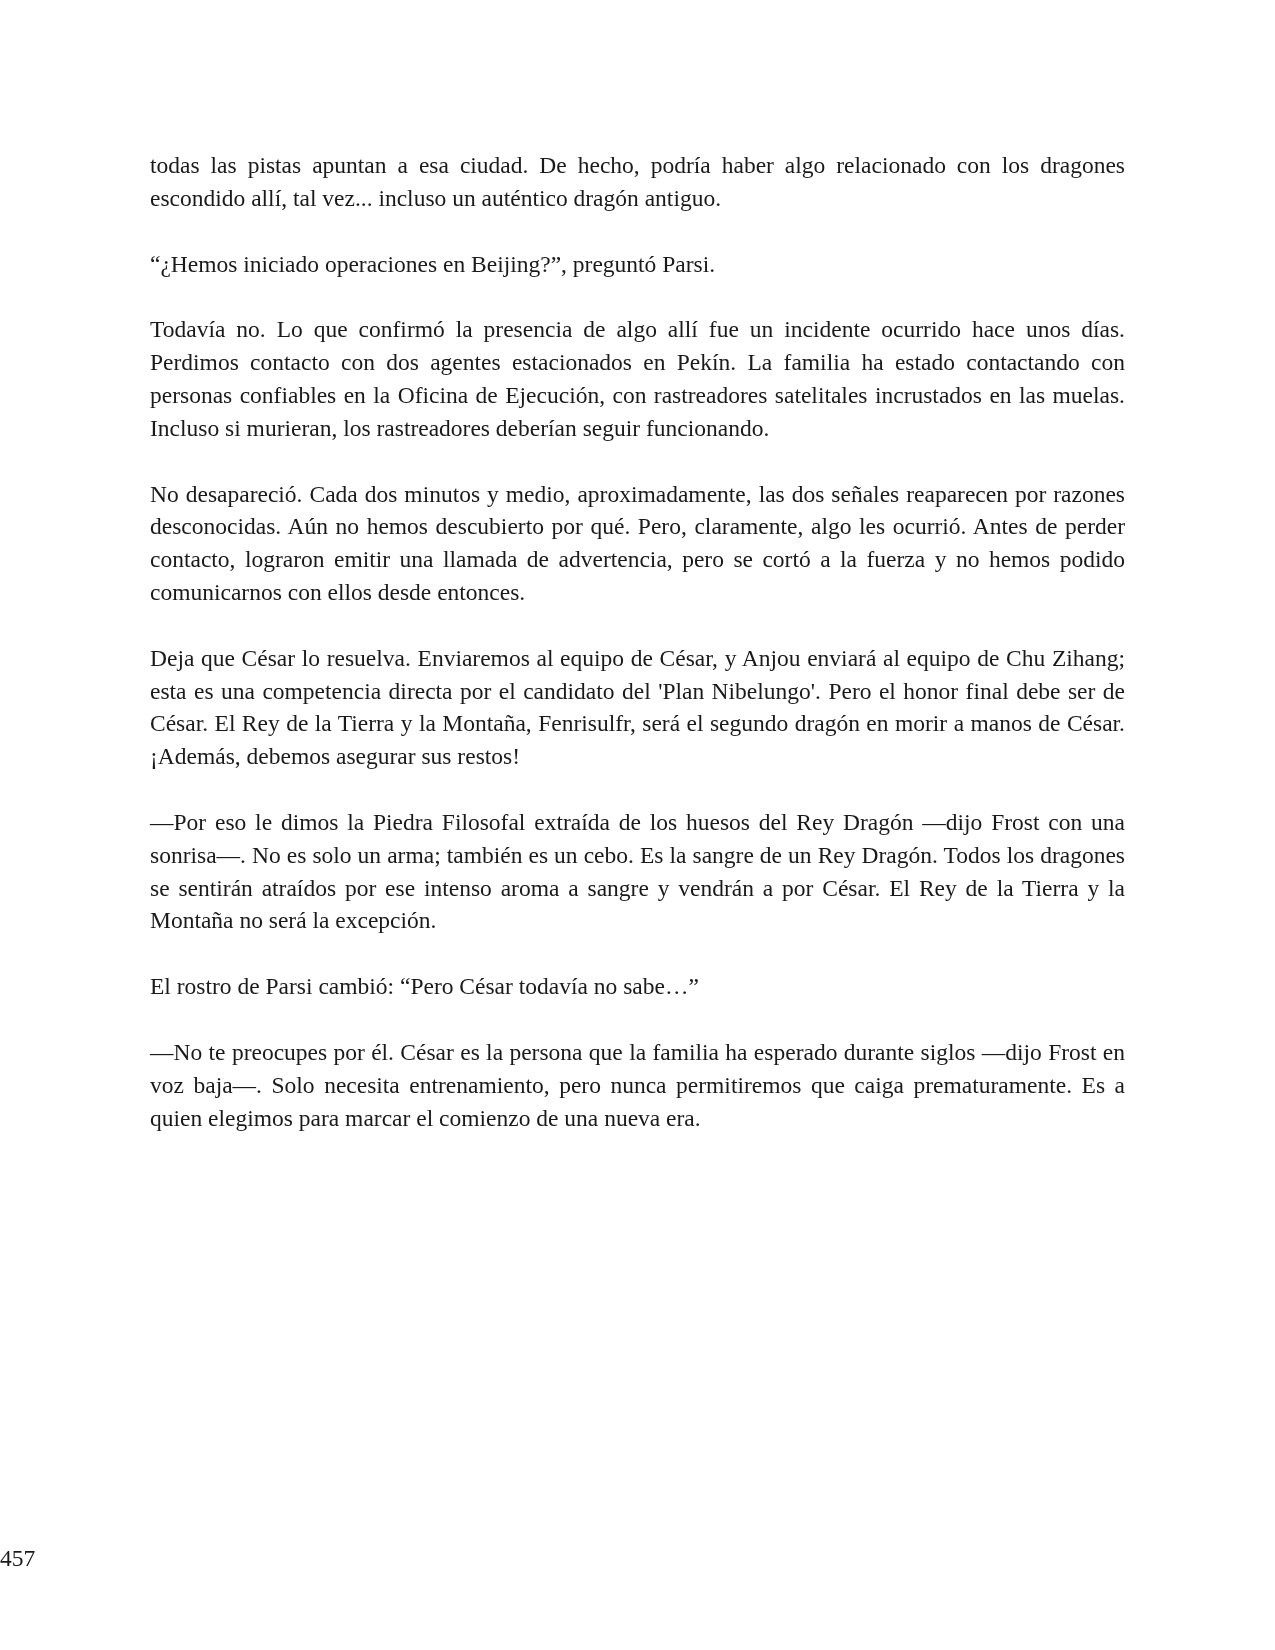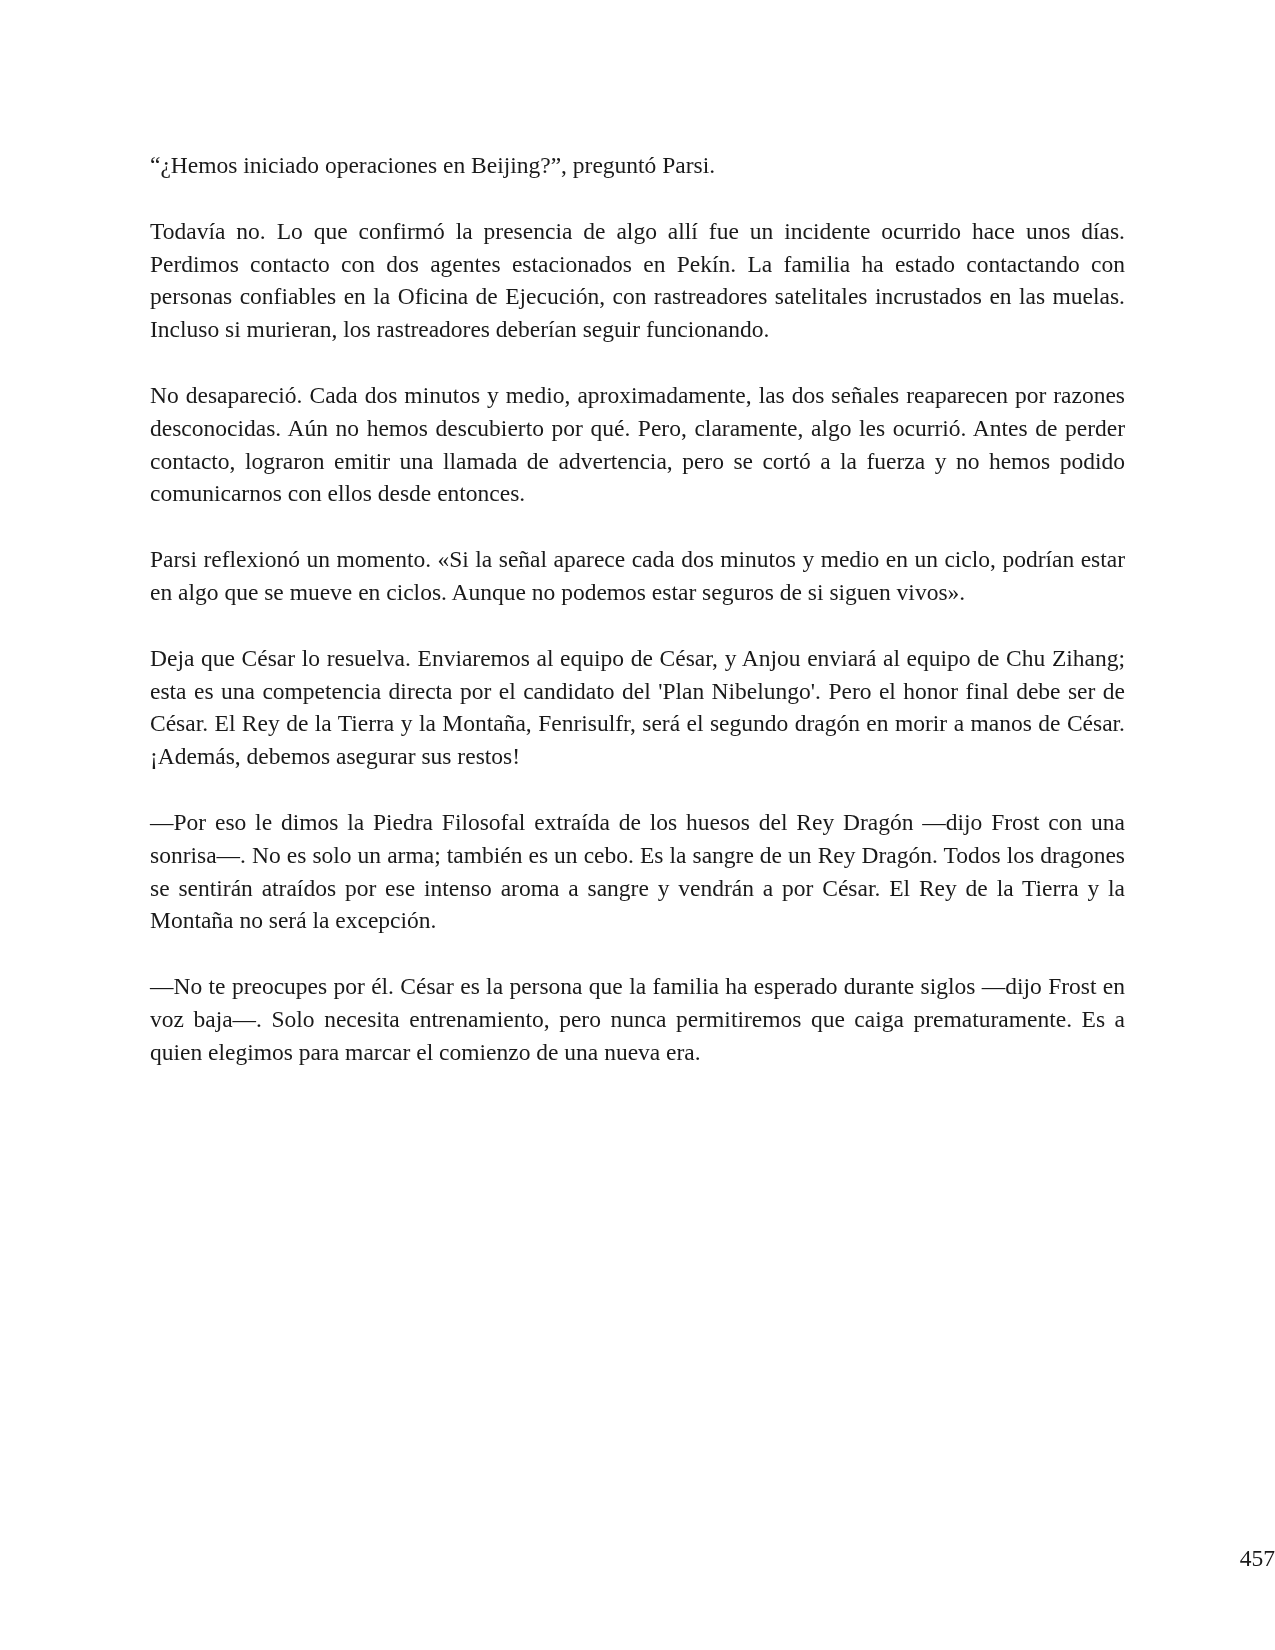--- a/index.html
+++ b/index.html
@@ -26,32 +26,33 @@
       font-size: 23.5px;
       line-height: 32.8px;
       text-align: justify;
       text-justify: inter-word;
     }
     .page-number {
       position: absolute;
       left: 0;
       width: 1275px;
       top: 1542px;
-      text-align: right;
+      text-align: left;
       font-size: 23.5px;
       line-height: 32px;
     }
   </style>
 </head>
 <body>
 
 <div class="page">
   <div class="page-body">
+    <p class="para">todas las pistas apuntan a esa ciudad. De hecho, podría haber algo relacionado con los dragones escondido allí, tal vez... incluso un auténtico dragón antiguo.</p>
     <p class="para">“¿Hemos iniciado operaciones en Beijing?”, preguntó Parsi.</p>
     <p class="para">Todavía no. Lo que confirmó la presencia de algo allí fue un incidente ocurrido hace unos días. Perdimos contacto con dos agentes estacionados en Pekín. La familia ha estado contactando con personas confiables en la Oficina de Ejecución, con rastreadores satelitales incrustados en las muelas. Incluso si murieran, los rastreadores deberían seguir funcionando.</p>
     <p class="para">No desapareció. Cada dos minutos y medio, aproximadamente, las dos señales reaparecen por razones desconocidas. Aún no hemos descubierto por qué. Pero, claramente, algo les ocurrió. Antes de perder contacto, lograron emitir una llamada de advertencia, pero se cortó a la fuerza y no hemos podido comunicarnos con ellos desde entonces.</p>
-    <p class="para">Parsi reflexionó un momento. «Si la señal aparece cada dos minutos y medio en un ciclo, podrían estar en algo que se mueve en ciclos. Aunque no podemos estar seguros de si siguen vivos».</p>
     <p class="para">Deja que César lo resuelva. Enviaremos al equipo de César, y Anjou enviará al equipo de Chu Zihang; esta es una competencia directa por el candidato del 'Plan Nibelungo'. Pero el honor final debe ser de César. El Rey de la Tierra y la Montaña, Fenrisulfr, será el segundo dragón en morir a manos de César. ¡Además, debemos asegurar sus restos!</p>
     <p class="para">—Por eso le dimos la Piedra Filosofal extraída de los huesos del Rey Dragón —dijo Frost con una sonrisa—. No es solo un arma; también es un cebo. Es la sangre de un Rey Dragón. Todos los dragones se sentirán atraídos por ese intenso aroma a sangre y vendrán a por César. El Rey de la Tierra y la Montaña no será la excepción.</p>
+    <p class="para">El rostro de Parsi cambió: “Pero César todavía no sabe…”</p>
     <p class="para">—No te preocupes por él. César es la persona que la familia ha esperado durante siglos —dijo Frost en voz baja—. Solo necesita entrenamiento, pero nunca permitiremos que caiga prematuramente. Es a quien elegimos para marcar el comienzo de una nueva era.</p>
   </div>
   <div class="page-number">457</div>
 </div>
 
 </body></html>

